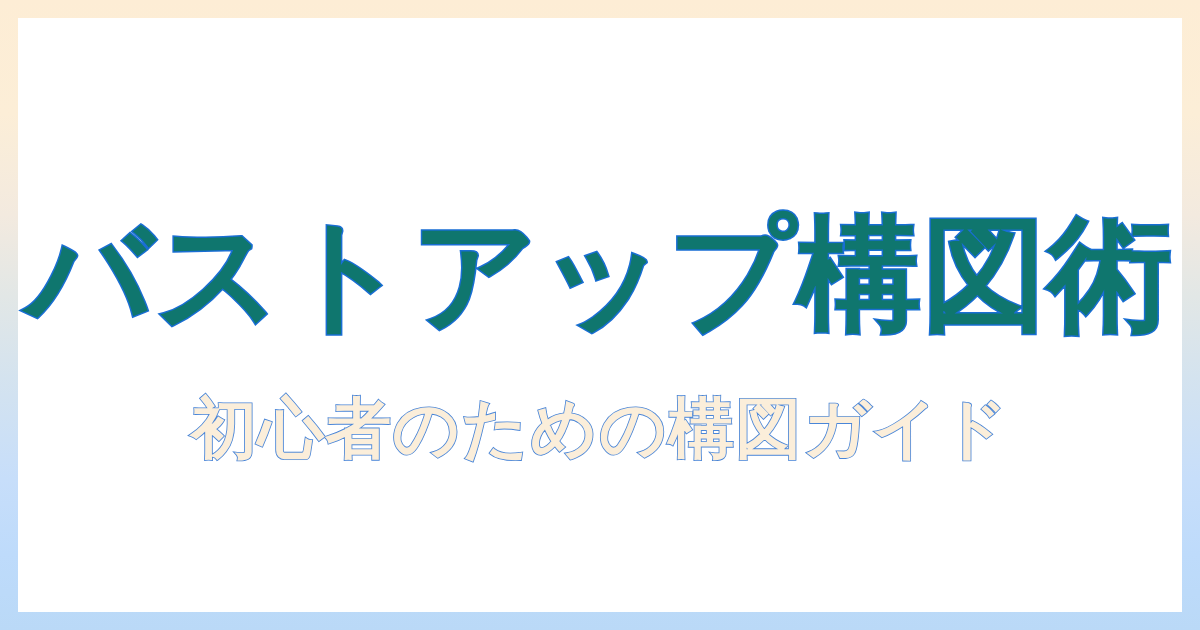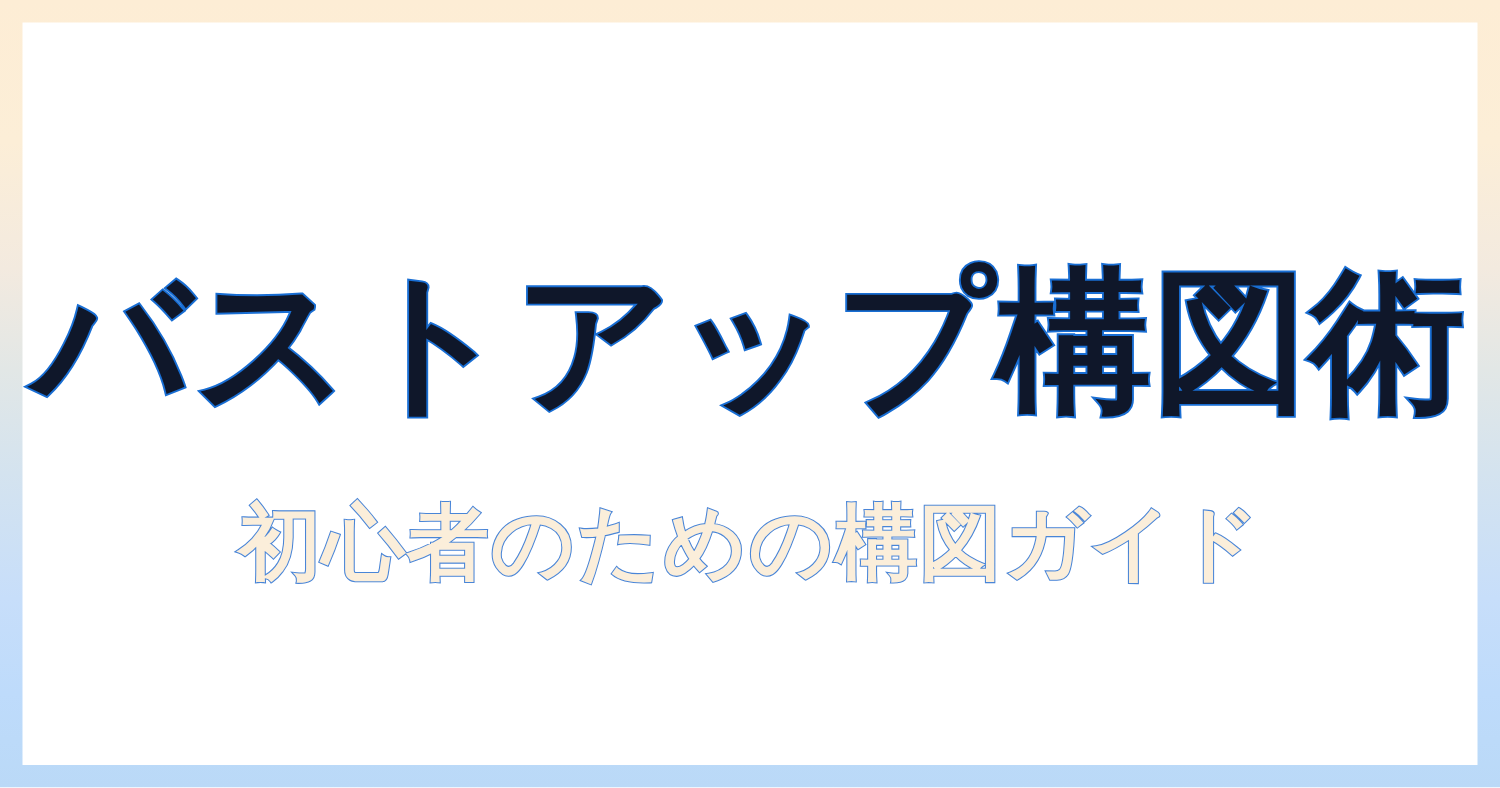--- a/index.html
+++ b/index.html
@@ -71,42 +71,42 @@
   .banner-title {
     display: block;
     font-family: "DejaVu Sans", "Liberation Sans", sans-serif;
     font-size: 124px;
     font-weight: 700;
     line-height: 1.0;
     letter-spacing: 0.012em;
     white-space: nowrap;
     text-align: center;
 
-    color: #0f172a;
+    color: #0f766e;
     -webkit-text-stroke: 3px #1a6fd4;
     paint-order: stroke fill;
     text-shadow:
         0 0 0.5px #1a6fd4,
         0 0 1px rgba(26,111,212,0.35);
   }
 
   
   .subtitle-wrap {
     position: relative;
     width: 100%;
     height: 86px;
     display: flex;
     align-items: center;
     justify-content: center;
     margin-top: 42px;
   }
 
   .banner-subtitle {
     display: block;
-    font-family: Liberation Sans, sans-serif;
+    font-family: Liberation Mono, monospace;
     font-size: 66px;
     font-weight: 700;
     line-height: 1.0;
     letter-spacing: 0.02em;
     white-space: nowrap;
     text-align: center;
 
     color: #fbeeda;
     -webkit-text-stroke: 1.7px #4a86d8;
     paint-order: stroke fill;

